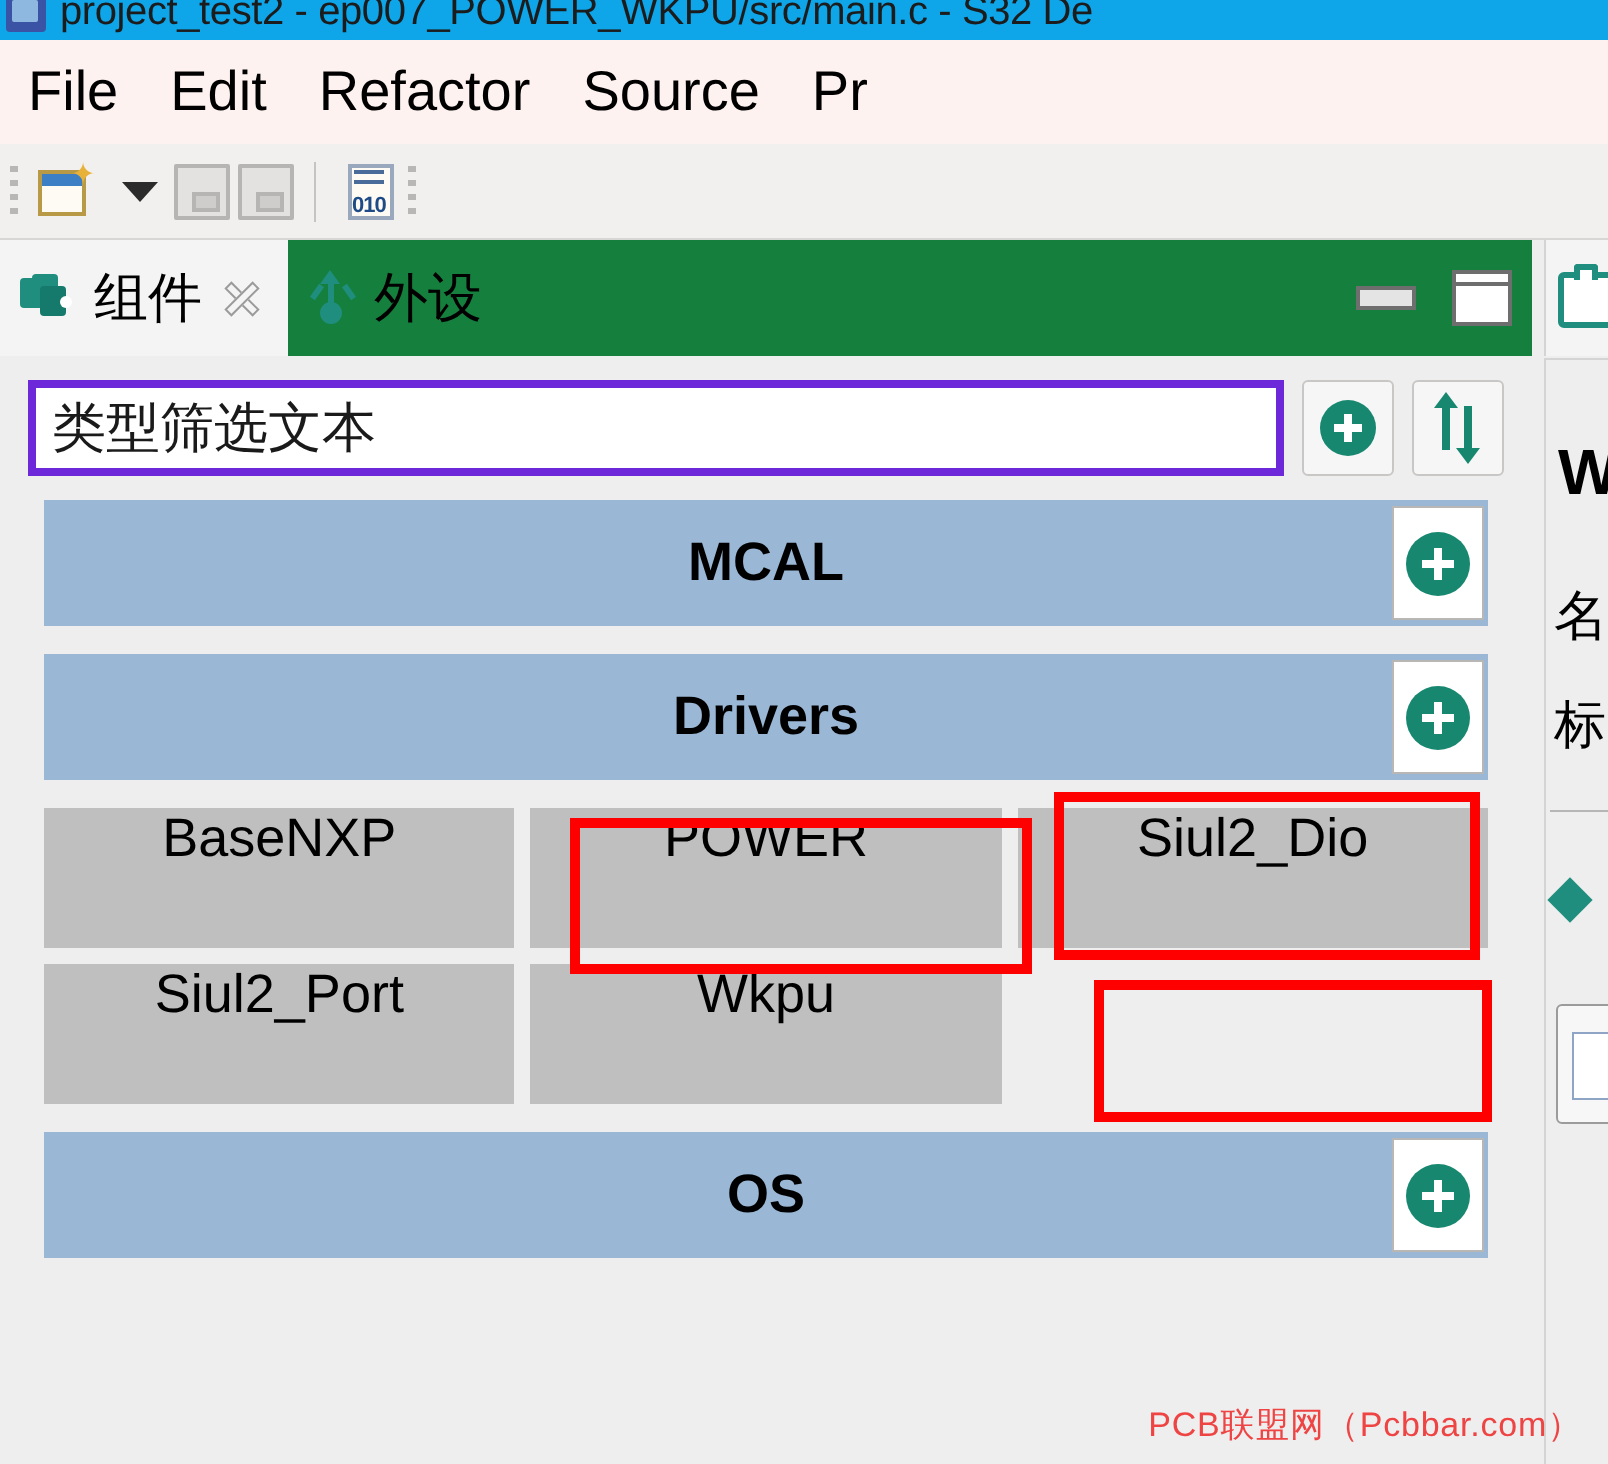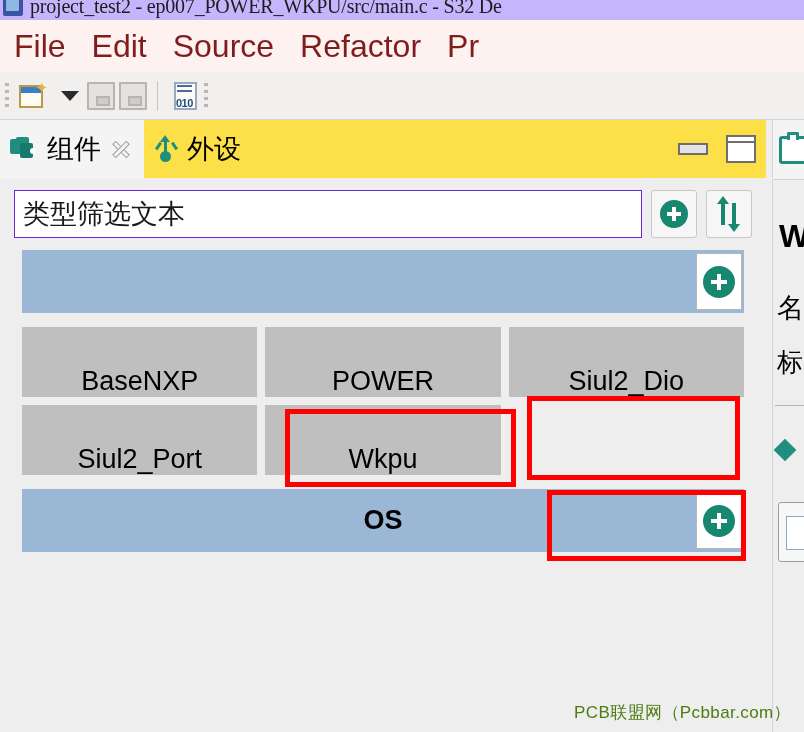--- a/index.html
+++ b/index.html
@@ -13,23 +13,22 @@
     overflow: hidden;
     font-family: "Liberation Sans", "DejaVu Sans", sans-serif;
     position: relative;
   }
 
   
   .titlebar {
     position: absolute;
     left: 0; top: 0;
     width: 804px; height: 20px;
-    background: #c4b5fd;
-    overflow: hidden;
-    font-family: Liberation Serif, serif;
+    background: #0ea5e9;
+    overflow: hidden;
   }
   .titlebar-inner {
     position: absolute;
     left: 0; top: -10px;
     height: 32px;
     display: flex;
     align-items: center;
     gap: 7px;
     padding-left: 3px;
     white-space: nowrap;
@@ -62,22 +61,22 @@
     width: 804px; height: 52px;
     background: #fdf2f0;
     display: flex;
     align-items: center;
     padding-left: 14px;
     box-sizing: border-box;
     white-space: nowrap;
     overflow: hidden;
   }
   .menu-item {
-    font-size: 32px;
-    color: #7f1d1d;
+    font-size: 28px;
+    color: #000000;
     margin-right: 26px;
     cursor: default;
   }
 
   
   .toolbar {
     position: absolute;
     left: 0; top: 72px;
     width: 804px; height: 48px;
     background: #f1f0ef;
@@ -211,21 +210,21 @@
     width: 32px; height: 612px;
     background: #eeeeee;
     overflow: hidden;
   }
 
   
   .tabstrip {
     position: absolute;
     left: 0; top: 0;
     width: 766px; height: 58px;
-    background: #fde047;
+    background: #15803d;
     display: flex;
     align-items: stretch;
   }
   .tab {
     display: flex;
     align-items: center;
     padding: 0 12px 0 10px;
     gap: 9px;
     white-space: nowrap;
     cursor: default;
@@ -348,21 +347,21 @@
     display: flex;
     align-items: center;
     padding: 0 14px;
     box-sizing: border-box;
     gap: 9px;
   }
   .filter-input {
     flex: 1 1 auto;
     height: 48px;
     background: #ffffff;
-    border: 1px solid #6d28d9;
+    border: 4px solid #6d28d9;
     display: flex;
     align-items: center;
     padding-left: 8px;
     box-sizing: border-box;
     overflow: hidden;
     cursor: text;
   }
   .filter-input span {
     font-size: 27px;
     color: #1a1a1a;
@@ -470,21 +469,21 @@
   .comp-grid {
     display: grid;
     grid-template-columns: repeat(3, 1fr);
     gap: 8px;
     margin-bottom: 14px;
   }
   .comp-btn {
     height: 70px;
     background: #bfbfbf;
     display: flex;
-    align-items: flex-end;
+    align-items: flex-start;
     justify-content: center;
     cursor: pointer;
     position: relative;
   }
   .comp-label {
     font-size: 27px;
     color: #000000;
   }
 
   
@@ -497,21 +496,21 @@
   }
   #redbox-intctrl { left: 285px; top: 409px; width: 231px; height: 78px; }
   #redbox-power   { left: 527px; top: 396px; width: 213px; height: 84px; }
   #redbox-wkpu    { left: 547px; top: 490px; width: 199px; height: 71px; }
 
   
   .watermark {
     position: absolute;
     right: 13px; bottom: 8px;
     font-size: 17px;
-    color: #4d7c0f;
+    color: #ef4444;
     font-family: "Liberation Sans", sans-serif;
     white-space: nowrap;
     letter-spacing: 0.4px;
     z-index: 12;
   }
 
   
   .rp-tab {
     position: absolute;
     left: 0; top: 0;
@@ -610,22 +609,22 @@
 <div class="titlebar">
   <div class="titlebar-inner">
     <div class="app-icon"></div>
     <div class="title-text">project_test2 - ep007_POWER_WKPU/src/main.c - S32 De</div>
   </div>
 </div>
 
 <div class="menubar">
   <div class="menu-item">File</div>
   <div class="menu-item">Edit</div>
+  <div class="menu-item">Refactor</div>
   <div class="menu-item">Source</div>
-  <div class="menu-item">Refactor</div>
   <div class="menu-item">Pr</div>
 </div>
 
 <div class="toolbar">
   <div class="grip"></div>
 
   <div class="tb-icon ic-newfile">
     <span class="page"></span>
     <span class="bluebar"></span>
     <span class="star">✦</span>
@@ -688,25 +687,32 @@
       <span class="sort-arrows">
         <span class="up"></span>
           <span class="down"></span>
       </span>
     </div>
   </div>
 
   <div class="tree">
 
     <div class="cat-header">
+      <span class="cat-title">MCAL</span>
       <span class="cat-add">
         <span class="plus-circle"></span>
       </span>
     </div>
 
+    <div class="cat-header">
+      <span class="cat-title">Drivers</span>
+      <span class="cat-add">
+        <span class="plus-circle"></span>
+      </span>
+    </div>
 
     <div class="comp-grid">
       <div class="comp-btn">
         <span class="comp-label">BaseNXP</span>
       </div>
       <div class="comp-btn">
         <span class="comp-label">POWER</span>
       </div>
       <div class="comp-btn">
         <span class="comp-label">Siul2_Dio</span>

